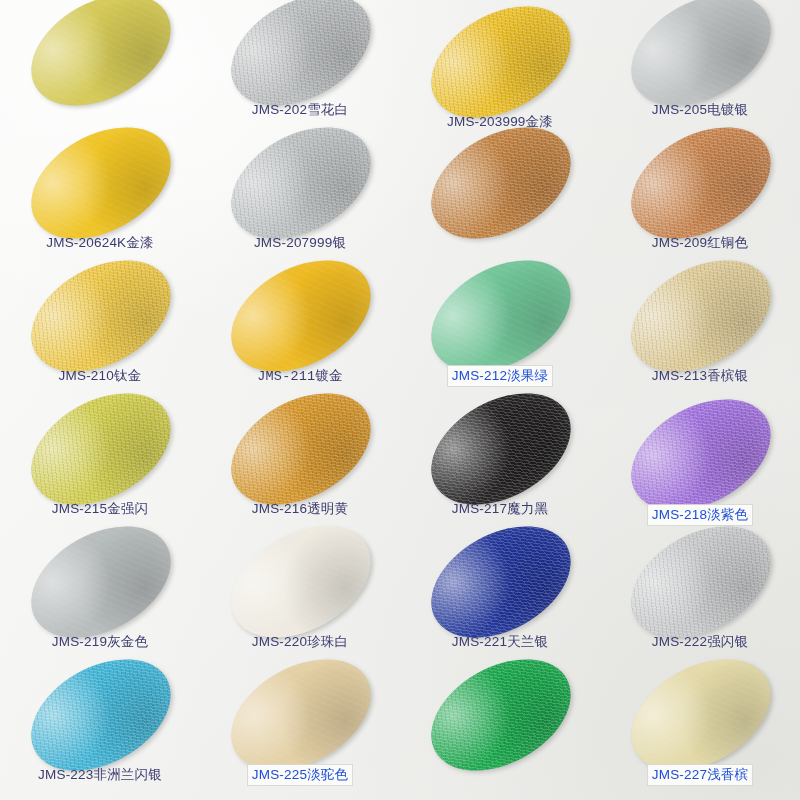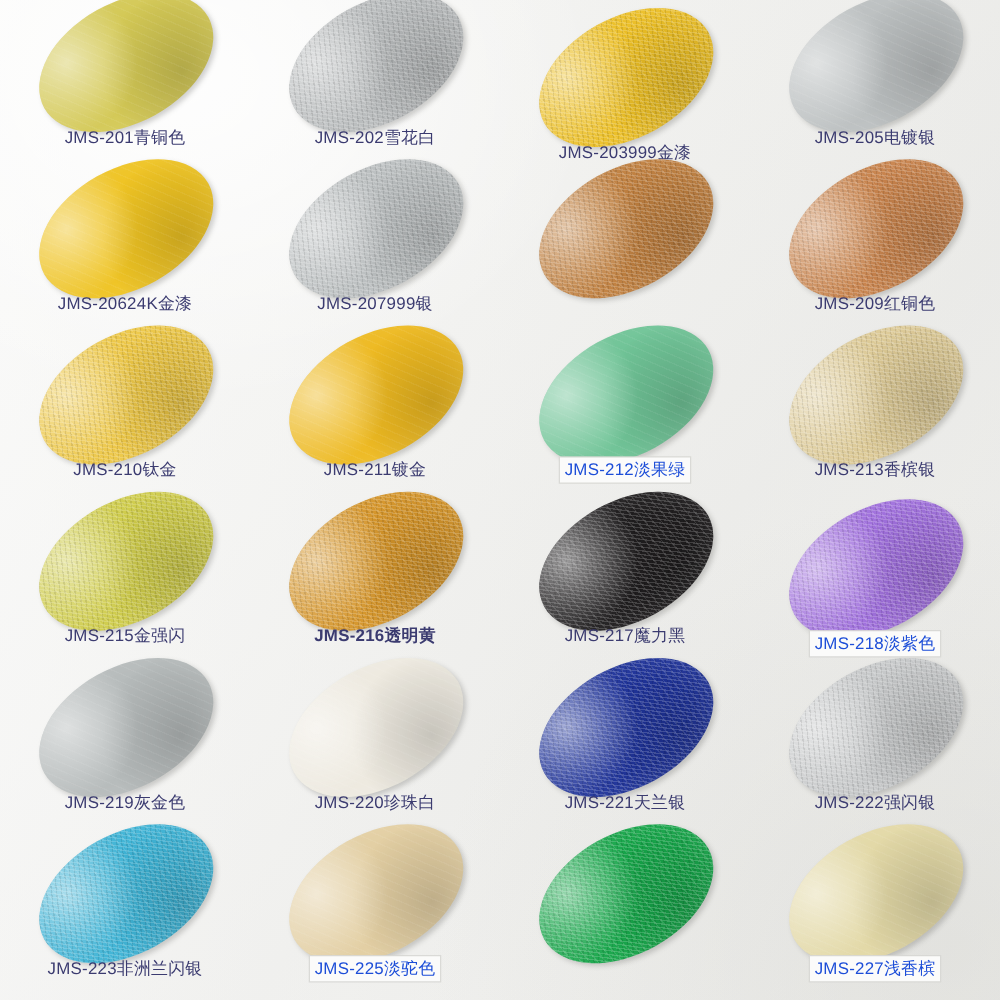--- a/index.html
+++ b/index.html
@@ -111,21 +111,20 @@
 </head>
 <body>
 
 <div id="chart">
   <div id="paper-sheen"></div>
   <div id="grid">
       <div class="cell" style="left: 0px; top: 0px;">
         <div class="swatch-wrap">
           <div class="swatch smooth" title="JMS-201青铜色" style="background-color: rgb(212, 201, 86);"></div>
         </div>
-        <div class="label"><span class="inner">JMS-201青铜色</span></div>
       </div>
       <div class="cell" style="left: 200px; top: 0px;">
         <div class="swatch-wrap">
           <div class="swatch grain" title="JMS-202雪花白" style="background-color: rgb(185, 188, 189);"></div>
         </div>
         <div class="label"><span class="inner">JMS-202雪花白</span></div>
       </div>
       <div class="cell" style="left: 400px; top: 12px;">
         <div class="swatch-wrap">
           <div class="swatch grain" title="JMS-203999金漆" style="background-color: rgb(236, 191, 38);"></div>
@@ -160,21 +159,21 @@
           <div class="swatch grain" title="JMS-209红铜色" style="background-color: rgb(200, 131, 76);"></div>
         </div>
         <div class="label"><span class="inner">JMS-209红铜色</span></div>
       </div>
       <div class="cell" style="left: 0px; top: 266px;">
         <div class="swatch-wrap">
           <div class="swatch grain" title="JMS-210钛金" style="background-color: rgb(237, 199, 70);"></div>
         </div>
         <div class="label"><span class="inner">JMS-210钛金</span></div>
       </div>
-      <div class="cell" style="left: 200px; top: 266px;">
+      <div class="cell" style="left: 200px; top: 266px; font-family: Liberation Mono, monospace;">
         <div class="swatch-wrap">
           <div class="swatch smooth" title="JMS-211镀金" style="background-color: rgb(238, 186, 34);"></div>
         </div>
         <div class="label"><span class="inner">JMS-211镀金</span></div>
       </div>
       <div class="cell" style="left: 400px; top: 266px;">
         <div class="swatch-wrap">
           <div class="swatch smooth" title="JMS-212淡果绿" style="background-color: rgb(112, 196, 151);"></div>
         </div>
         <div class="label boxed"><span class="inner">JMS-212淡果绿</span></div>
@@ -184,21 +183,21 @@
           <div class="swatch grain" title="JMS-213香槟银" style="background-color: rgb(220, 201, 149);"></div>
         </div>
         <div class="label"><span class="inner">JMS-213香槟银</span></div>
       </div>
       <div class="cell" style="left: 0px; top: 399px;">
         <div class="swatch-wrap">
           <div class="swatch grain" title="JMS-215金强闪" style="background-color: rgb(207, 204, 75);"></div>
         </div>
         <div class="label"><span class="inner">JMS-215金强闪</span></div>
       </div>
-      <div class="cell" style="left: 200px; top: 399px; font-weight: bold;">
+      <div class="cell" style="left: 200px; top: 399px;">
         <div class="swatch-wrap">
           <div class="swatch grain" title="JMS-216透明黄" style="background-color: rgb(213, 149, 42);"></div>
         </div>
         <div class="label"><span class="inner">JMS-216透明黄</span></div>
       </div>
       <div class="cell" style="left: 400px; top: 399px;">
         <div class="swatch-wrap">
           <div class="swatch grain" title="JMS-217魔力黑" style="background-color: rgb(33, 31, 32);"></div>
         </div>
         <div class="label"><span class="inner">JMS-217魔力黑</span></div>

